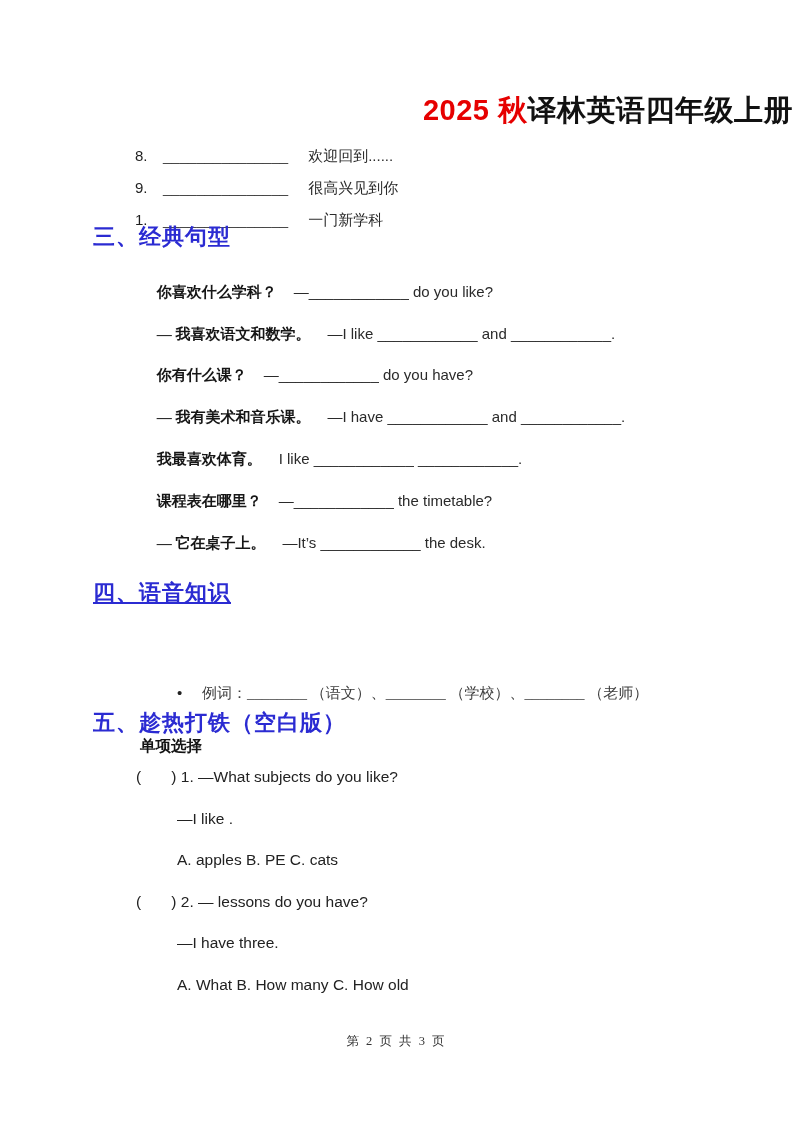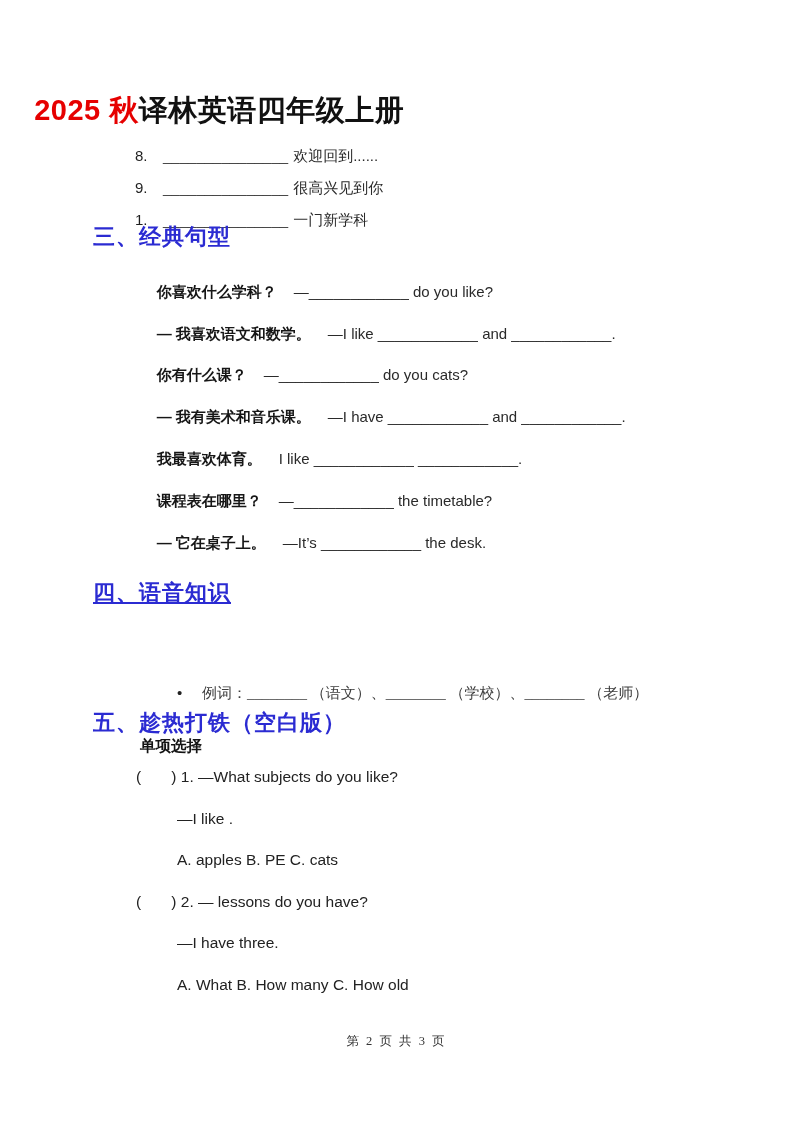--- a/index.html
+++ b/index.html
@@ -9,51 +9,51 @@
     background:#ffffff;
     font-family:"Liberation Sans","DejaVu Sans",sans-serif;
     color:#1f1f1f;
     overflow:hidden;
   }
   .t{white-space:pre-wrap;}
 
   
   .doc-title{
     position:absolute;top:58px;left:0;right:0;
-    text-align:left;
+    text-align:right;
     font-size:29px;font-weight:700;
     letter-spacing:0.5px;
   }
   .doc-title .red{color:#e60000;}
   .doc-title .black{color:#111111;}
 
   
   .vocab{position:absolute;left:110px;top:108px;}
   .vocab-row{height:32px;line-height:32px;font-size:15px;}
   .vocab-row .num{display:inline-block;width:28px;font-family:"Liberation Sans","DejaVu Sans",sans-serif;}
   .vocab-row .blank{color:#3d3d3d;letter-spacing:0;}
-  .vocab-row .cn{margin-left:5px;font-family:Liberation Sans, sans-serif;color:#2b2b2b;}
+  .vocab-row .cn{margin-left:20px;font-family:Liberation Sans, sans-serif;color:#2b2b2b;}
 
   
   .sec-heading{
     position:absolute;left:93px;
     font-family:"Liberation Serif","DejaVu Serif",serif;
     font-weight:700;
     font-size:22px;
     color:#2b2bd2;
     letter-spacing:1px;
     line-height:22px;
   }
   .h3{top:226px;}
   .h4{top:582px;text-decoration:underline;}
   .h5{top:712px;}
 
   
   .s3-line{position:absolute;left:140px;height:20px;line-height:20px;font-size:15px;}
-  .s3-line .cn{font-weight:700;color:#161616;margin-right:17px;}
+  .s3-line .cn{font-weight:700;color:#161616;margin-right:17px;font-family:Liberation Serif, serif;}
   .s3-line .en{color:#2a2a2a;}
   .s3-l0{top:262px;} .s3-l1{top:304px;} .s3-l2{top:345px;}
   .s3-l3{top:387px;} .s3-l4{top:429px;} .s3-l5{top:471px;}
   .s3-l6{top:513px;}
 
   
   .bullet{position:absolute;height:20px;line-height:20px;font-size:15px;
           font-family:"Liberation Serif","DejaVu Serif",serif;color:#2b2b2b;}
   .bullet .dot{display:inline-block;font-family:"Liberation Sans","DejaVu Sans",sans-serif;color:#222;}
   .b1{left:115px;top:623px;}
@@ -100,21 +100,21 @@
 
   <div class="sec-heading h3 t">三、经典句型</div>
 
   <div class="s3-line s3-l0 t">
     <span class="cn">你喜欢什么学科？</span><span class="en">—____________ do you like?</span>
   </div>
   <div class="s3-line s3-l1 t">
     <span class="cn">— 我喜欢语文和数学。</span><span class="en">—I like ____________ and ____________.</span>
   </div>
   <div class="s3-line s3-l2 t">
-    <span class="cn">你有什么课？</span><span class="en">—____________ do you cats?</span>
+    <span class="cn">你有什么课？</span><span class="en">—____________ do you have?</span>
   </div>
   <div class="s3-line s3-l3 t">
     <span class="cn">— 我有美术和音乐课。</span><span class="en">—I have ____________ and ____________.</span>
   </div>
   <div class="s3-line s3-l5 t">
     <span class="cn">课程表在哪里？</span><span class="en">—____________ the timetable?</span>
   </div>
   <div class="s3-line s3-l4 t">
     <span class="cn">我最喜欢体育。</span><span class="en">I like ____________ ____________.</span>
   </div>

